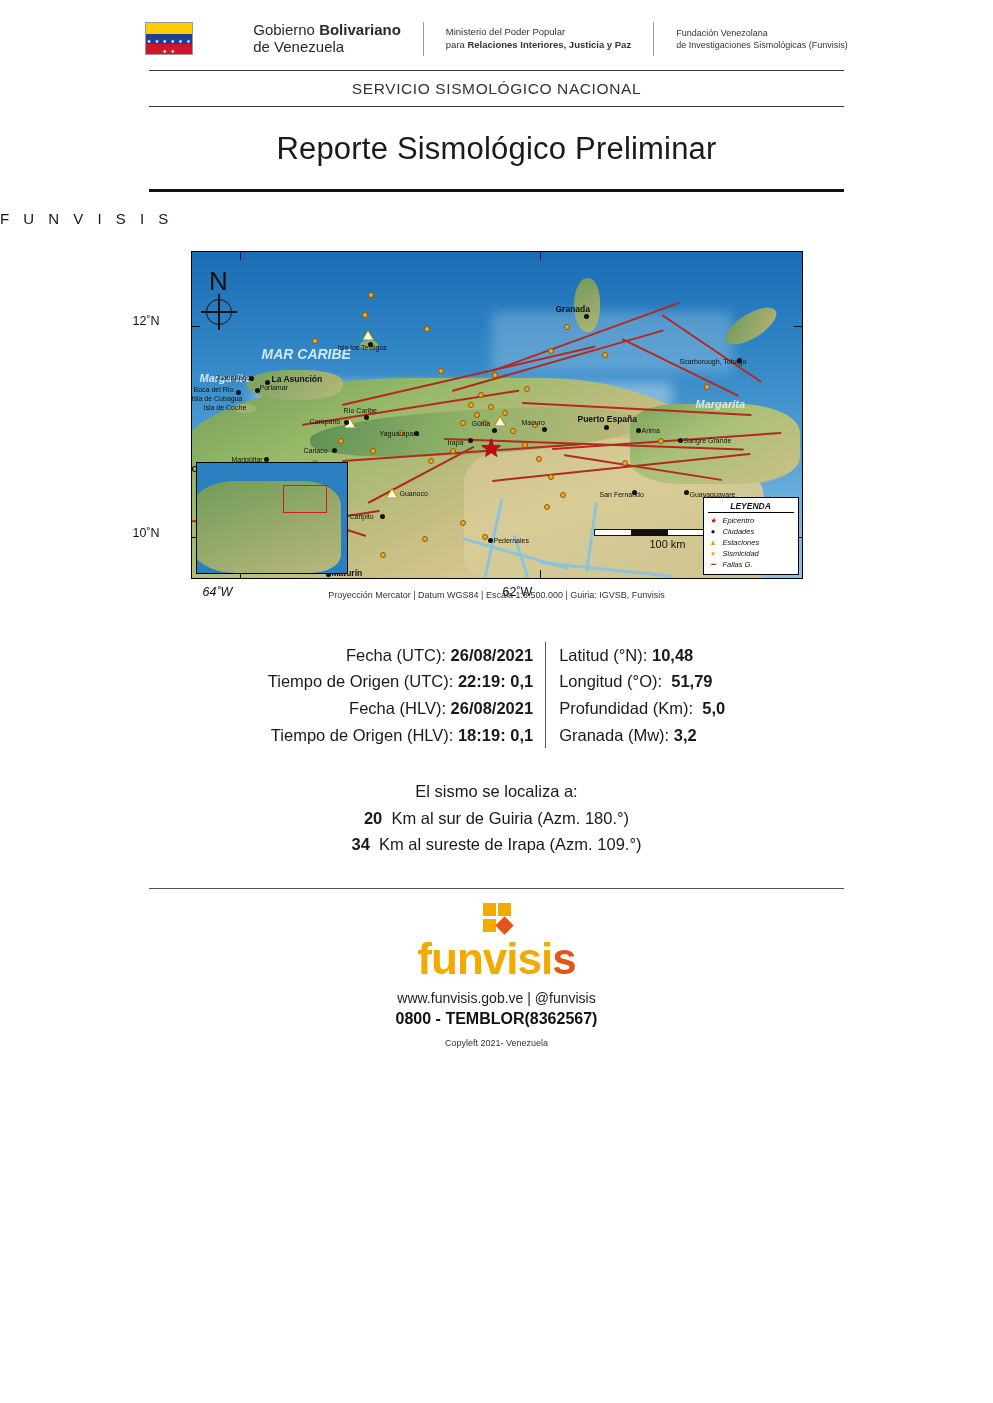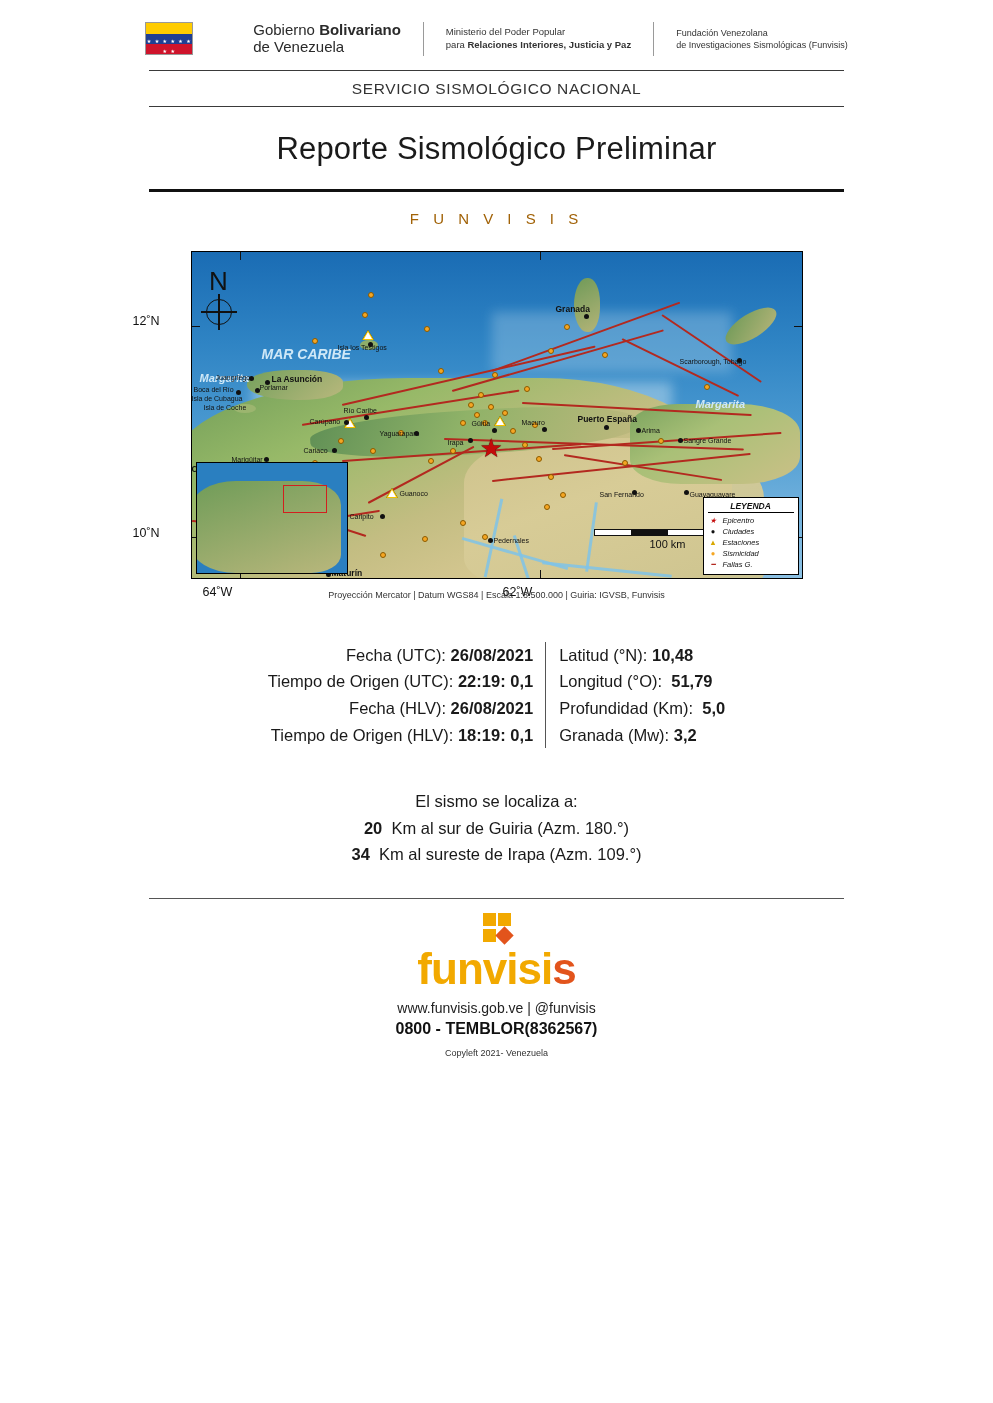--- a/index.html
+++ b/index.html
@@ -70,25 +70,24 @@
   .title{
     text-align:center;
     font-size:31px;
     font-weight:normal;
     color:#1a1a1a;
     padding:24px 0 22px;
     letter-spacing:.2px;
   }
   .rule-thick{width:695px;height:3px;background:#111;margin:0 auto;}
   .funvisis-word{
-    text-align:center;
     font-size:15px;
     letter-spacing:5px;
-    color:#a16207;
-    padding:18px 8px 16px;
+    color:#0f172a;
+    padding:18px 0 16px;
   }
 
   
   .map-wrap{
     position:relative;
     width:612px;
     margin:8px auto 0;
   }
   .map-frame{
     position:relative;
@@ -270,21 +269,21 @@
     color:#1a1a1a;
   }
   .data .col-left{
     text-align:right;padding-right:12px;line-height:1.62;
   }
   .data .col-right{
     text-align:left;padding-left:13px;line-height:1.62;border-left:1px solid #555;
   }
   .data b{font-weight:bold;}
   .loc{
-    text-align:center;margin-top:40px;font-size:16.5px;line-height:1.6;color:#1a1a1a;
+    text-align:center;margin-top:30px;font-size:16.5px;line-height:1.6;color:#1a1a1a;
   }
   .loc b{font-weight:bold;}
 
   
   .foot-rule{width:695px;height:1px;background:#555;margin:30px auto 0;}
   .logo-wrap{text-align:center;margin-top:14px;}
   .sq{
     display:inline-block;width:13px;height:13px;background:#F2A900;margin:0 1px;
   }
   .sq.rot{transform:rotate(45deg);background:#E2541C;}
@@ -336,21 +335,21 @@
 <div class="rule rule-thin2"></div>
 
 <div class="title">Reporte Sismológico Preliminar</div>
 <div class="rule-thick"></div>
 <div class="funvisis-word">F U N V I S I S</div>
 
 <div class="map-wrap">
 
   <div class="axis-lbl" style="left:-58px;top:63px;">12˚N</div>
   <div class="axis-lbl" style="left:-58px;top:275px;">10˚N</div>
-  <div class="axis-lbl" style="left:12px;top:334px;">64˚W</div>
+  <div class="axis-lbl" style="left:12px;top:334px;font-style:italic;">64˚W</div>
   <div class="axis-lbl" style="left:312px;top:334px;">62˚W</div>
 
   <div class="map-frame">
     <div class="ocean"></div>
 
     <div class="shelf" style="left:60px;top:130px;width:420px;height:70px;"></div>
     <div class="shelf" style="left:300px;top:60px;width:240px;height:60px;opacity:.6;"></div>
 
     <div class="land mainland"></div>
     <div class="land delta"></div>

